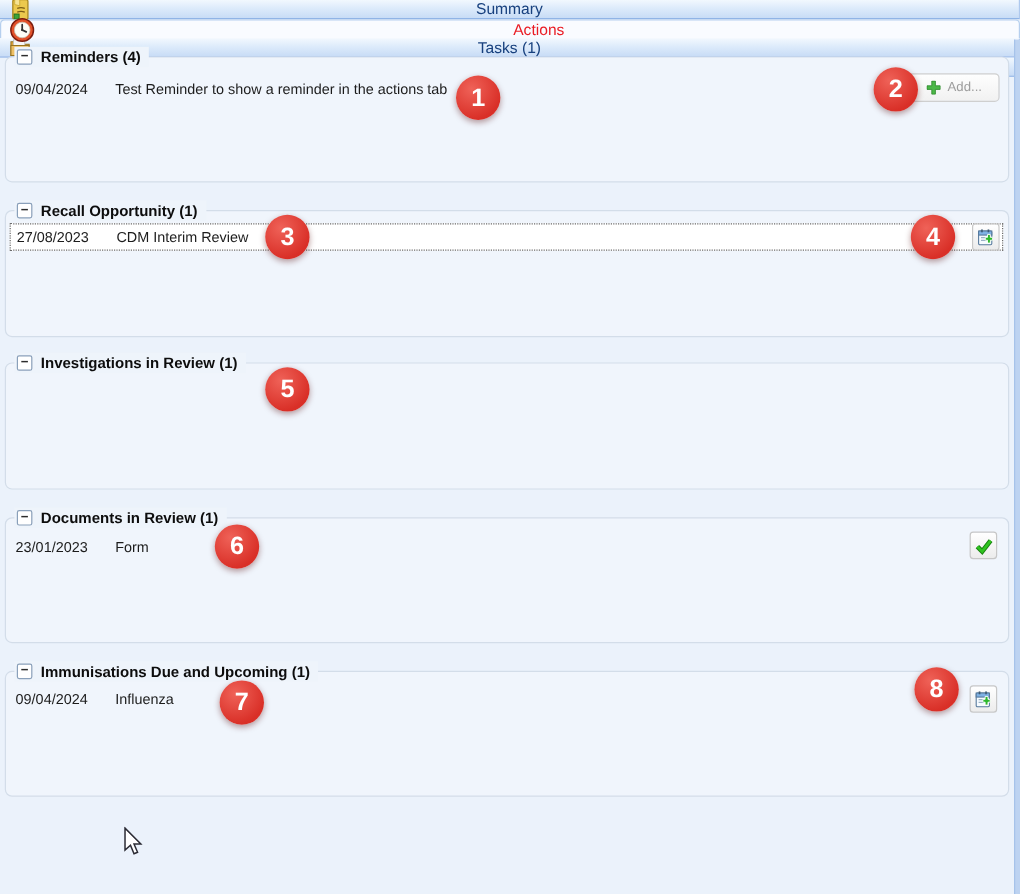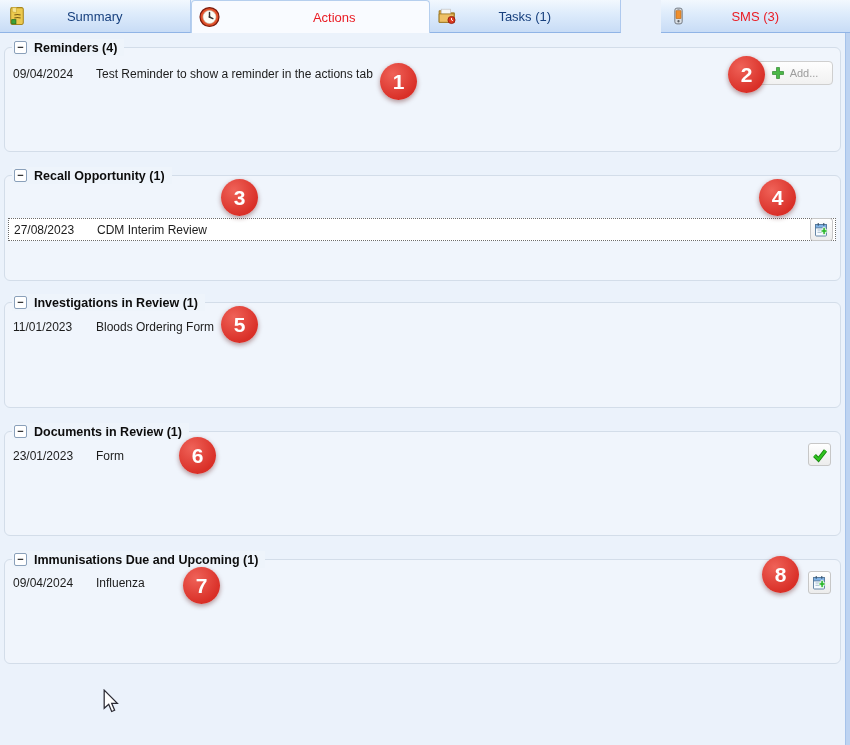--- a/index.html
+++ b/index.html
@@ -11,21 +11,21 @@
     font-family:"Liberation Sans", sans-serif;
   }
 
   
   .right-strip {
     position:absolute; top:33px; right:0; bottom:0; width:5px;
     background:#bdd3f1; border-left:1px solid #a6c3ea;
   }
 
   
-  .tabbar { position:absolute; top:0; left:0; width:850px; height:33px; display:flex; }
+  .tabbar { position:absolute; top:0; left:0; width:850px; height:33px; display:flex;flex-direction:column; }
   .tab {
     flex:1; position:relative; display:flex; align-items:center; justify-content:center;
     background:linear-gradient(#f2f8fe 0%, #ddebfb 45%, #c8dcf6 100%);
     border-bottom:1px solid #90b4e6; border-right:1px solid #aec9ee;
     font-size:13px; cursor:default;
   }
   .tab:last-child { border-right:none;margin-left:40px; }
   .tab.selected {
     background:#f9fbff;
     border:1px solid #b6cfee; border-bottom:none;
@@ -182,21 +182,21 @@
       </svg>
       <span>Add...</span>
     </div>
   </div>
 
   <div class="groupbox" id="box-recall">
     <div class="legend">
       <span class="collapse-box">−</span>
       <span>Recall Opportunity (1)</span>
     </div>
-    <div class="row selected-row" style="top:10px;margin-top:32px;">
+    <div class="row selected-row" style="top:10px;">
       <span class="date">27/08/2023</span>
       <span class="rowtext">CDM Interim Review</span>
       <span class="row-spacer"></span>
       <span class="icon-btn">
         <svg viewBox="0 0 16 16" width="16" height="16">
           <rect x="1.5" y="2.5" width="11" height="11.5" rx="1" fill="#f6fbff" stroke="#56799c" stroke-width="0.9"></rect>
           <rect x="1.5" y="2.5" width="11" height="3.4" fill="#7fb2e5" stroke="#56799c" stroke-width="0.9"></rect>
           <rect x="3.6" y="1.2" width="1.4" height="2.4" fill="#3e5a74"></rect>
           <rect x="9" y="1.2" width="1.4" height="2.4" fill="#3e5a74"></rect>
           <path d="M3.5 8 h6 M3.5 10.3 h4.5" stroke="#9ab2c6" stroke-width="0.9"></path>
@@ -204,24 +204,20 @@
         </svg>
       </span>
     </div>
   </div>
 
   <div class="groupbox" id="box-investigations">
     <div class="legend">
       <span class="collapse-box">−</span>
       <span>Investigations in Review (1)</span>
     </div>
-    <div class="row" style="top:12px;">
-      <span class="date">11/01/2023</span>
-      <span class="rowtext">Bloods Ordering Form</span>
-    </div>
   </div>
 
   <div class="groupbox" id="box-documents">
     <div class="legend">
       <span class="collapse-box">−</span>
       <span>Documents in Review (1)</span>
     </div>
     <div class="row" style="top:12px;">
       <span class="date">23/01/2023</span>
       <span class="rowtext">Form</span>

